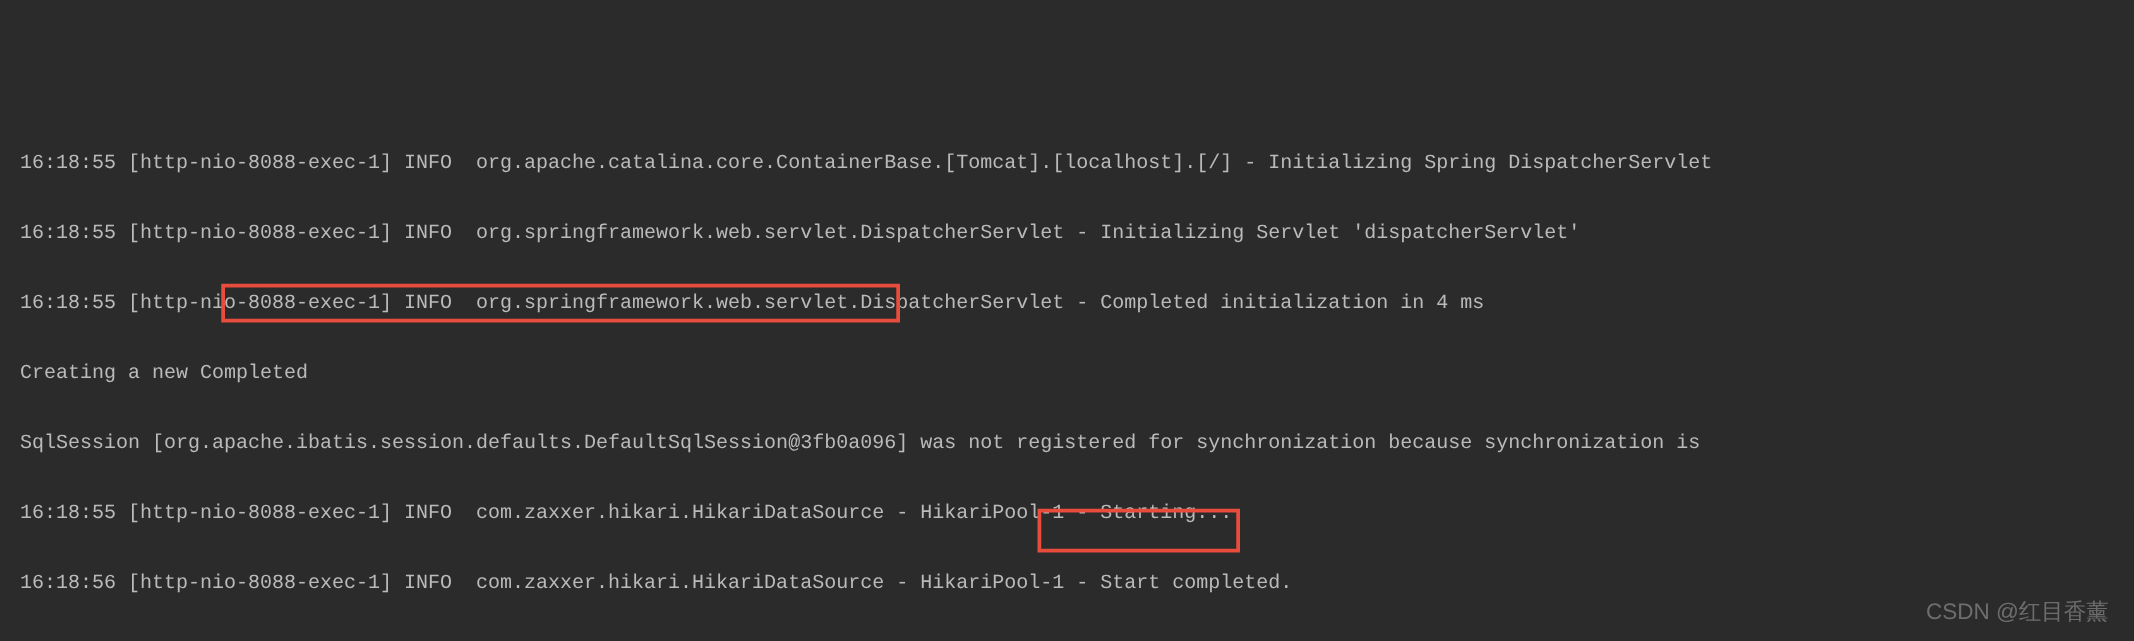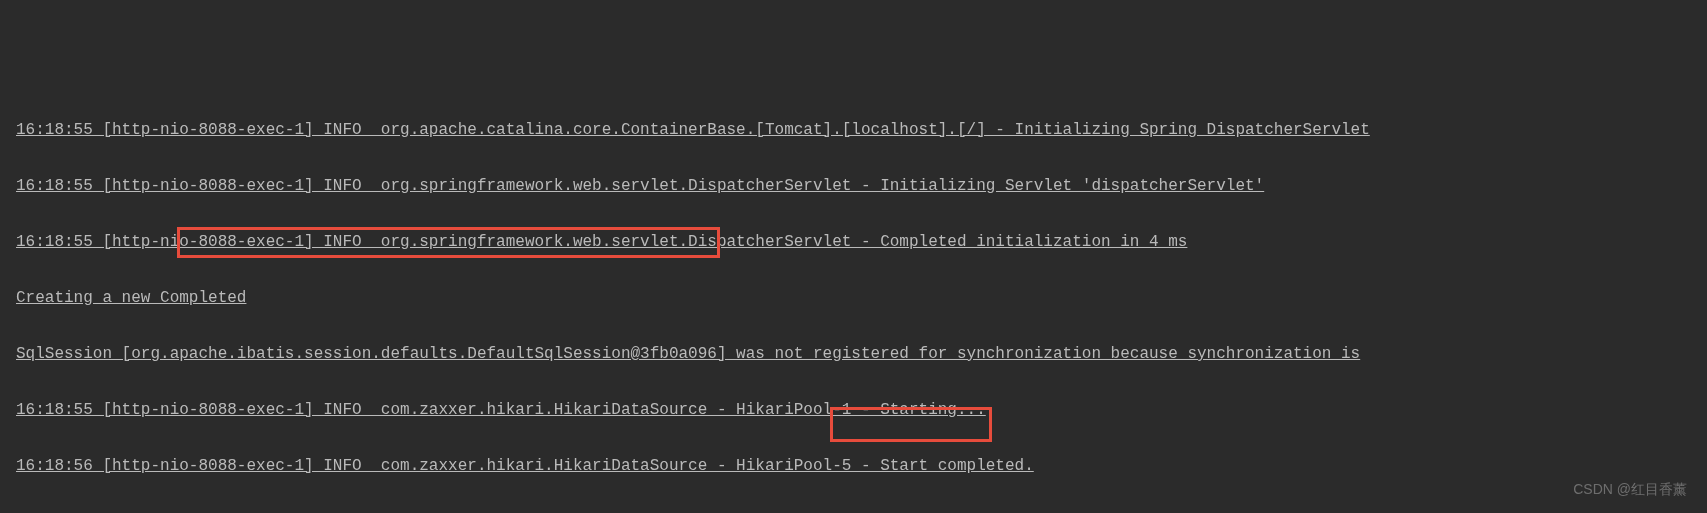--- a/index.html
+++ b/index.html
@@ -16,28 +16,27 @@
       padding: 4px 16px;
       white-space: pre;
       overflow: hidden;
       width: 1707px;
       height: 513px;
       position: relative;
     }
     .log-line {
       white-space: pre;
       position: relative;
-      text-decoration: underline;
     }
     .watermark {
       position: absolute;
       bottom: 10px;
       right: 20px;
       font-family: sans-serif;
-      font-size: 14px;
+      font-size: 18px;
       color: #9a9a9a;
       opacity: 0.6;
     }
     .highlight-overlay {
       position: absolute;
       border: 3px solid #e74c3c;
       pointer-events: none;
     }
     .hl1 {
       left: 177px;
@@ -56,21 +55,21 @@
 <body>
 
 
 
 <div class="log-line">16:18:55 [http-nio-8088-exec-1] INFO  org.apache.catalina.core.ContainerBase.[Tomcat].[localhost].[/] - Initializing Spring DispatcherServlet</div>
 <div class="log-line">16:18:55 [http-nio-8088-exec-1] INFO  org.springframework.web.servlet.DispatcherServlet - Initializing Servlet 'dispatcherServlet'</div>
 <div class="log-line">16:18:55 [http-nio-8088-exec-1] INFO  org.springframework.web.servlet.DispatcherServlet - Completed initialization in 4 ms</div>
 <div class="log-line">Creating a new Completed</div>
 <div class="log-line">SqlSession [org.apache.ibatis.session.defaults.DefaultSqlSession@3fb0a096] was not registered for synchronization because synchronization is</div>
 <div class="log-line">16:18:55 [http-nio-8088-exec-1] INFO  com.zaxxer.hikari.HikariDataSource - HikariPool-1 - Starting...</div>
-<div class="log-line">16:18:56 [http-nio-8088-exec-1] INFO  com.zaxxer.hikari.HikariDataSource - HikariPool-5 - Start completed.</div>
+<div class="log-line">16:18:56 [http-nio-8088-exec-1] INFO  com.zaxxer.hikari.HikariDataSource - HikariPool-1 - Start completed.</div>
 <div class="log-line">JDBC Connection [HikariProxyConnection@626893890 wrapping com.mysql.cj.jdbc.ConnectionImpl@597db48d] will not be managed by Spring</div>
 
 
 
 
 
 
 
 
 <div class="highlight-overlay hl1"></div>

